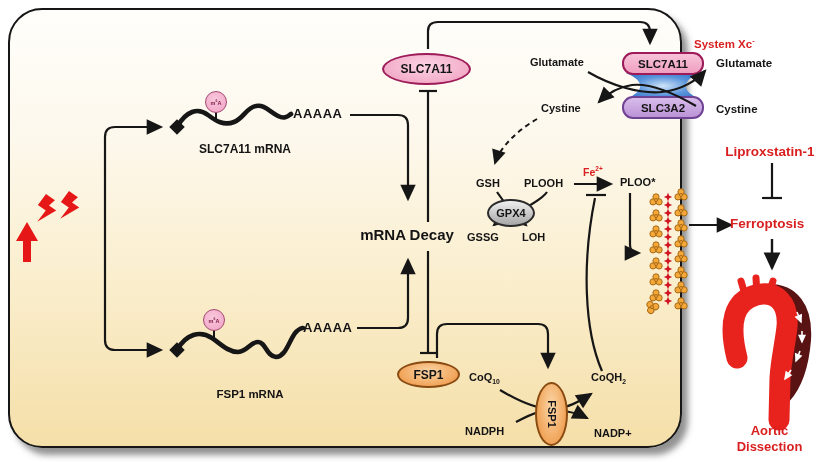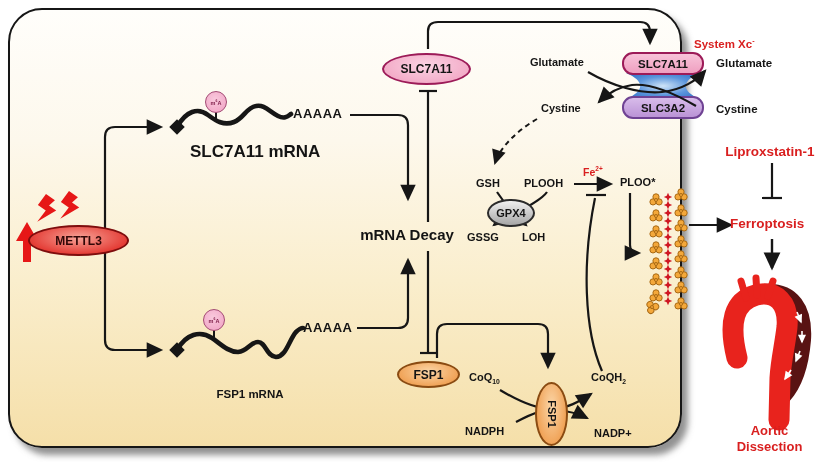--- a/index.html
+++ b/index.html
@@ -180,21 +180,20 @@
   </svg>
 
 
   <div class="node m6a" style="left:205px;top:91px;">
     <span><span>m</span><sup>6</sup><span>A</span></span>
   </div>
   <div class="node m6a" style="left:203px;top:309px;">
     <span><span>m</span><sup>6</sup><span>A</span></span>
   </div>
 
-  <div class="node oval-mettl3">METTL3</div>
 
   <div class="node oval-slc7a11">SLC7A11</div>
 
   <div class="node oval-gpx4">GPX4</div>
 
   <div class="node oval-fsp1 fsp1-left">FSP1</div>
 
   <div class="node oval-fsp1 fsp1-mem">
     <span class="vtxt">FSP1</span>
   </div>
@@ -218,21 +217,21 @@
     <defs>
       <marker id="ah2" markerWidth="9" markerHeight="8" refX="7" refY="4" orient="auto">
         <path d="M0.5,0.5 L8,4 L0.5,7.5 Z" fill="#161616"></path>
       </marker>
     </defs>
     <path d="M588,72 C612,86 640,94 662,92 C682,90 697,80 705,71" marker-end="url(#ah2)" stroke="#161616" stroke-width="2.2" fill="none"></path>
     <path d="M696,106 C672,92 650,83 632,85 C618,87 606,95 599,102" marker-end="url(#ah2)" stroke="#161616" stroke-width="2.2" fill="none"></path>
   </svg>
 
   <div class="lbl" style="left:293px;top:106px;font-size:13px;letter-spacing:.5px;">AAAAA</div>
-  <div class="lbl ctr" style="left:190px;top:142px;width:110px;font-size:17px;">SLC7A11 mRNA</div>
+  <div class="lbl ctr" style="left:190px;top:142px;width:110px;font-size:12px;">SLC7A11 mRNA</div>
 
   <div class="lbl" style="left:303px;top:320px;font-size:13px;letter-spacing:.5px;">AAAAA</div>
   <div class="lbl ctr" style="left:203px;top:388px;width:94px;font-size:11.5px;">FSP1 mRNA</div>
 
   <div class="lbl" style="left:356px;top:226px;width:102px;font-size:15px;text-align:center;">mRNA Decay</div>
 
   <div class="lbl" style="left:530px;top:56px;">Glutamate</div>
   <div class="lbl" style="left:541px;top:102px;">Cystine</div>
   <div class="lbl red" style="left:694px;top:37px;font-size:11.5px;">
     <span>System Xc</span><sup>-</sup>

